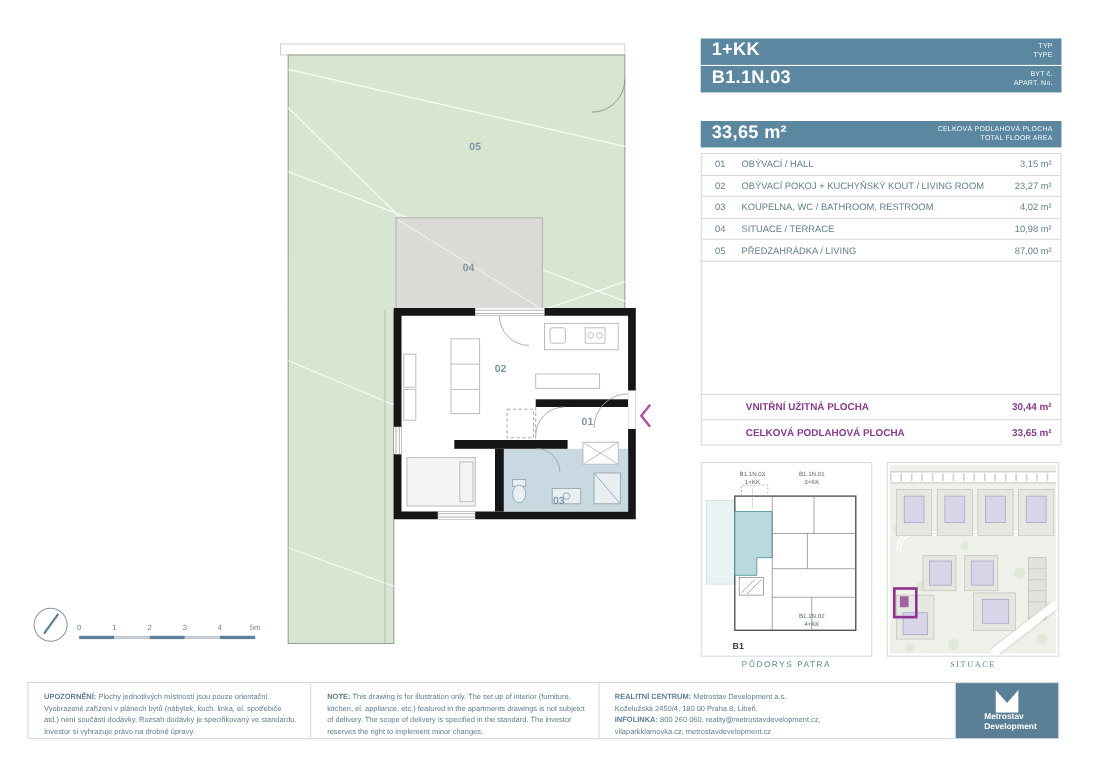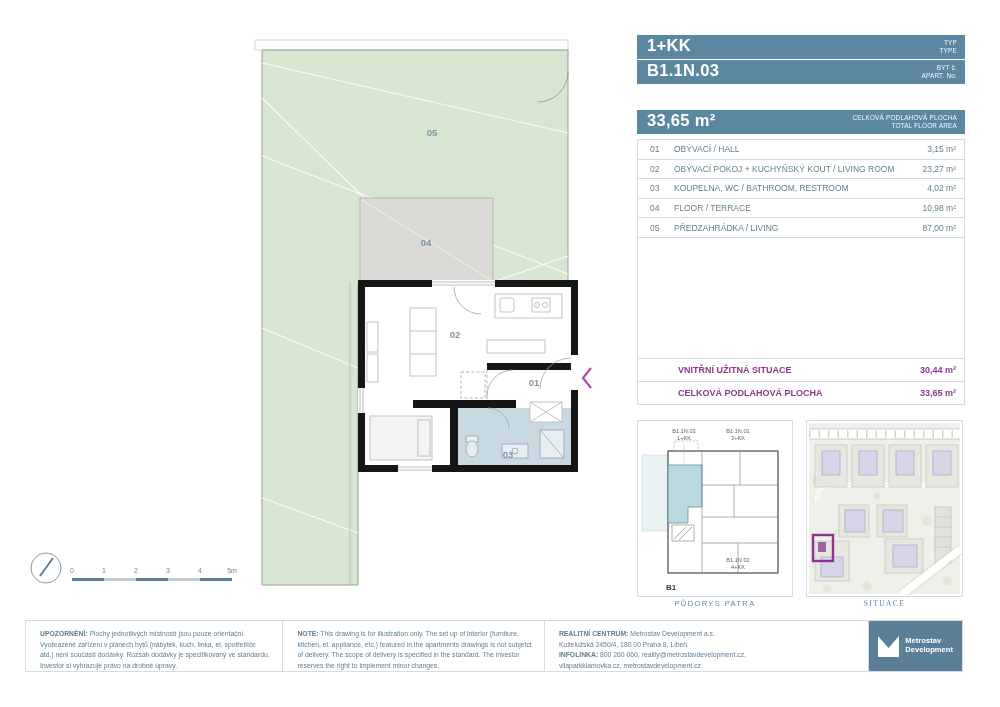--- a/index.html
+++ b/index.html
@@ -25,21 +25,21 @@
   .map-box{position:absolute;top:420px;height:177px;border:1px solid #d6dbdf;background:#fff;box-sizing:border-box;}
   .map-caption{position:absolute;top:599px;font-size:7.5px;letter-spacing:1.4px;color:#5e88a1;text-align:center;}
   .b1-label{position:absolute;left:642px;top:583px;font-size:8px;font-weight:bold;color:#3c3c3c;padding-left:24px;}
   
   .footer{position:absolute;left:25px;top:620px;width:938px;height:52px;border:1px solid #d6dbdf;display:flex;box-sizing:border-box;}
   .fcell{box-sizing:border-box;padding:8px 12px 6px 14px;font-size:6.8px;line-height:1.55;color:#5f7d92;border-right:1px solid #d6dbdf;}
   .fcell .b{font-weight:bold;}
   .fc1{width:258px;}
   .fc2{width:262px;}
   .fc3{width:325px;}
-  .fc4{width:93px;border-right:none;background:#5b7f96;display:flex;align-items:center;justify-content:center;padding:0;}
+  .fc4{width:93px;border-right:none;background:#5b7f96;display:flex;align-items:center;justify-content:center;padding:0;flex-direction:column;}
   .mlogo-text{color:#fff;font-weight:bold;font-size:7.6px;line-height:1.15;margin-left:6px;}
   svg text{font-family:"Liberation Sans",sans-serif;}
 </style>
 </head>
 <body>
 
 <div class="sheet">
 
 
   <svg style="position:absolute;left:250px;top:28px;" width="372" height="572" viewBox="0 0 372 572">
@@ -189,34 +189,34 @@
       <span class="rname">OBÝVACÍ POKOJ + KUCHYŇSKÝ KOUT / LIVING ROOM</span>
       <span class="rarea">23,27 m²</span>
     </div>
     <div class="room-row">
       <span class="rnum">03</span>
       <span class="rname">KOUPELNA, WC / BATHROOM, RESTROOM</span>
       <span class="rarea">4,02 m²</span>
     </div>
     <div class="room-row">
       <span class="rnum">04</span>
-      <span class="rname">FLOOR / TERRACE</span>
+      <span class="rname">SITUACE / TERRACE</span>
       <span class="rarea">10,98 m²</span>
     </div>
     <div class="room-row">
       <span class="rnum">05</span>
       <span class="rname">PŘEDZAHRÁDKA / LIVING</span>
       <span class="rarea">87,00 m²</span>
     </div>
   </div>
   <div class="panel-spacer"></div>
 
   <div class="summary">
     <div class="sum-row">
-      <span class="sum-label">VNITŘNÍ UŽITNÁ SITUACE</span>
+      <span class="sum-label">VNITŘNÍ UŽITNÁ PLOCHA</span>
       <span class="sum-val">30,44 m²</span>
     </div>
     <div class="sum-row">
       <span class="sum-label">CELKOVÁ PODLAHOVÁ PLOCHA</span>
       <span class="sum-val">33,65 m²</span>
     </div>
   </div>
 
   <div class="map-box" style="left:637px;width:156px;">
     <svg width="154" height="175" viewBox="0 0 154 175">

